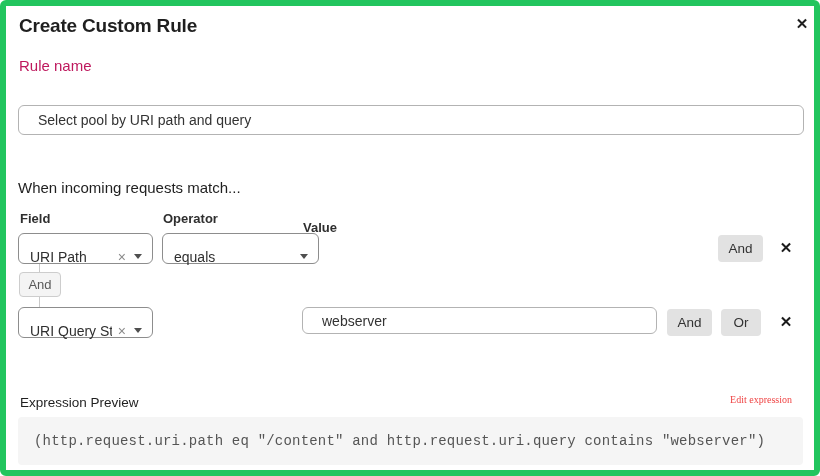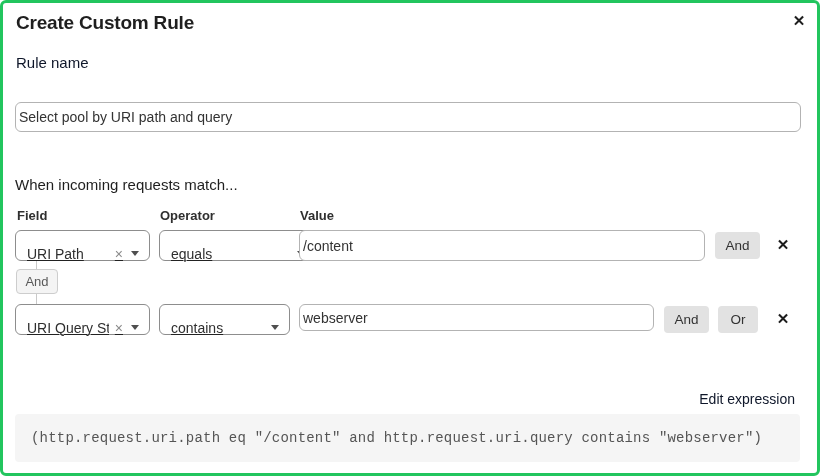--- a/index.html
+++ b/index.html
@@ -6,52 +6,52 @@
   html, body { background: #ffffff; }
   body {
     font-family: "Liberation Sans", sans-serif;
     color: #222;
   }
   .dialog {
     position: relative;
     width: 820px;
     height: 476px;
     background: #ffffff;
-    border: 3px solid #22c55e;
+    border: 6px solid #22c55e;
     border-radius: 6px;
     overflow: hidden;
   }
   .abs { position: absolute; }
 
   .title {
     left: 13px; top: 9px;
     font-size: 19px;
     font-weight: 700;
     color: #1f1f1f;
     letter-spacing: -0.2px;
   }
   .close-btn {
     left: 783px; top: 5px;
     width: 26px; height: 26px;
     display: flex; align-items: center; justify-content: center;
     font-size: 15px; font-weight: 700; color: #1f1f1f;
     cursor: pointer; background: transparent; border: none;
   }
 
-  .field-label { font-size: 15px; color: #0f172a; }
+  .field-label { font-size: 15px; color: #be185d; }
   .helper-text { font-size: 13px; color: #9b9b9b; }
 
   .text-input {
     border: 1px solid #b3b3b3;
     border-radius: 6px;
     height: 30px;
     font-family: "Liberation Sans", sans-serif;
     font-size: 14px;
     color: #333;
-    padding: 0 3px;
+    padding: 0 19px;
     background: #fff;
     outline: none;
     display: block;
   }
 
   .section-heading {
     font-size: 15px;
     font-weight: 400;
     color: #1f1f1f;
   }
@@ -59,21 +59,20 @@
 
   .dropdown {
     height: 31px;
     border: 1px solid #8d8d8d;
     border-radius: 6px;
     background: #fff;
     display: flex;
     align-items: center;
     padding: 16px 10px 0 11px;
     cursor: pointer;
-    text-decoration: underline;
   }
   .dropdown .dd-text {
     font-size: 14px; color: #2f2f2f;
     white-space: nowrap; overflow: hidden;
     flex: 1 1 auto;
   }
   .dd-clear {
     font-size: 14px; color: #8a8a8a;
     margin: 0 8px 0 6px; cursor: pointer; line-height: 1;
   }
@@ -113,24 +112,25 @@
     background: #f4f4f4;
     border: 1px solid #cdcdcd;
     border-radius: 4px;
     display: flex; align-items: center; justify-content: center;
     font-size: 13px; color: #595959;
     z-index: 2;
   }
 
   .expr-label { font-size: 13.5px; color: #1f1f1f; }
   .edit-link {
-    font-size: 14px;
-    color: #0f172a;
+    font-size: 10px;
+    color: #ef4444;
     text-decoration: none;
     cursor: pointer;
+    font-family: Liberation Serif, serif;
   }
   .code-box {
     width: 785px; height: 48px;
     background: #f5f5f5;
     border-radius: 4px;
     display: flex; align-items: center;
     padding: 0 16px;
   }
   .code-box code {
     font-family: "Liberation Mono", monospace;
@@ -148,50 +148,46 @@
   <div class="abs title">Create Custom Rule</div>
   <button class="abs close-btn">✕</button>
 
   <div class="abs field-label" style="left:13px; top:51px;">Rule name</div>
   <input class="abs text-input" style="left: 12px; top: 99px; width: 786px;" value="Select pool by URI path and query">
 
   <div class="abs section-heading" style="left:12px; top:173px;">When incoming requests match...</div>
 
   <div class="abs col-label" style="left:14px; top:205px;">Field</div>
   <div class="abs col-label" style="left:157px; top:205px;text-align:center;">Operator</div>
-  <div class="abs col-label" style="left:297px; top:205px;">Value</div>
+  <div class="abs col-label" style="left:297px; top:214px;">Value</div>
 
   <div class="abs dropdown" style="left:12px; top:227px; width:135px;">
     <span class="dd-text">URI Path</span>
     <span class="dd-clear">×</span>
     <span class="caret"></span>
   </div>
   <div class="abs dropdown no-clear" style="left:156px; top:227px; width:157px;">
     <span class="dd-text">equals</span>
     <span class="caret"></span>
   </div>
-  <input class="abs text-input" style="left: 296px; top: 227px; width: 406px; height: 31px;" value="/content">
   <button class="abs pill-btn" style="left:712px; top:229px; width:45px;">And</button>
   <button class="abs remove-x" style="left:770px; top:232px;">✕</button>
 
   <div class="abs connector-line" style="left:33px; top:258px; height:44px;"></div>
   <div class="abs and-connector" style="left:13px; top:266px;">And</div>
 
   <div class="abs dropdown" style="left:12px; top:301px; width:135px;">
     <span class="dd-text">URI Query St...</span>
     <span class="dd-clear">×</span>
     <span class="caret"></span>
   </div>
-  <div class="abs dropdown no-clear" style="left:156px; top:301px; width:131px;">
-    <span class="dd-text">contains</span>
-    <span class="caret"></span>
-  </div>
   <input class="abs text-input" style="left: 296px; top: 301px; width: 355px; height: 27px;" value="webserver">
   <button class="abs pill-btn" style="left:661px; top:303px; width:45px;">And</button>
   <button class="abs pill-btn" style="left:715px; top:303px; width:40px;">Or</button>
   <button class="abs remove-x" style="left:770px; top:306px;">✕</button>
 
+  <div class="abs expr-label" style="left:14px; top:389px;">Expression Preview</div>
   <a class="abs edit-link" style="right:22px; top:388px;">Edit expression</a>
   <div class="abs code-box" style="left:12px; top:411px;">
     <code>(http.request.uri.path eq "/content" and http.request.uri.query contains "webserver")</code>
   </div>
 
 </div>
 
 </body></html>

